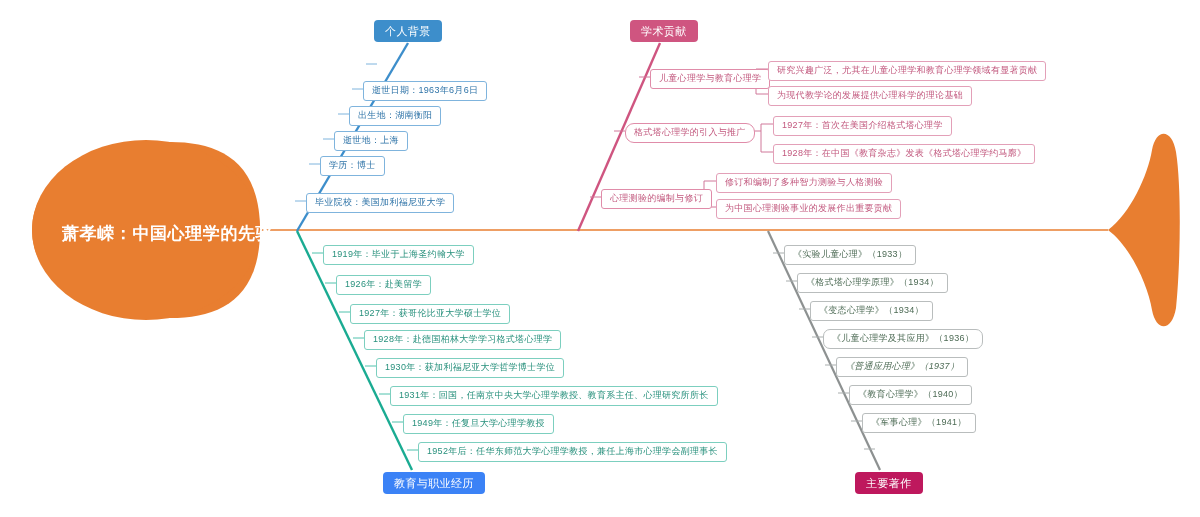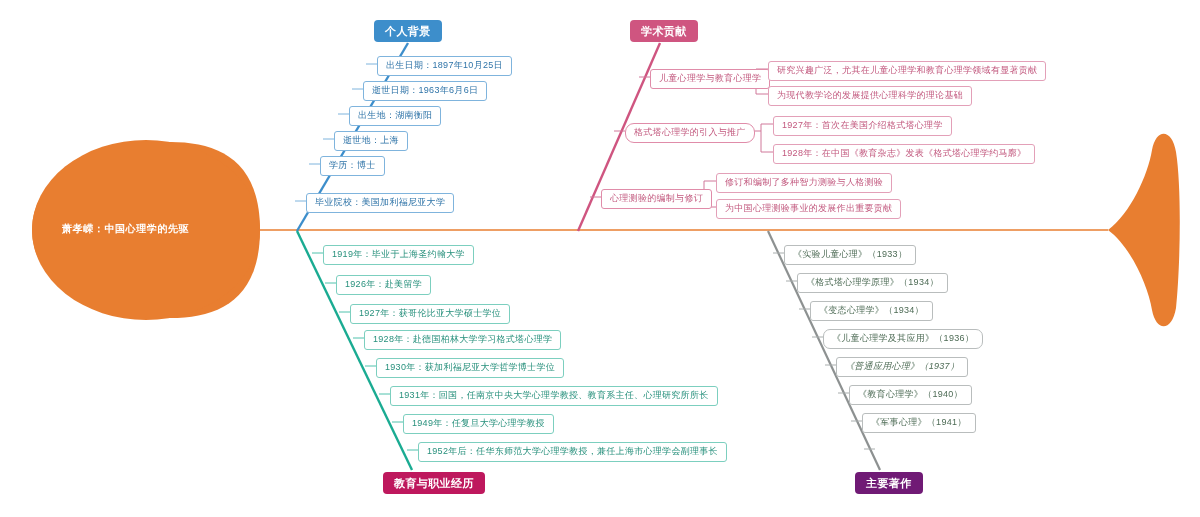--- a/index.html
+++ b/index.html
@@ -18,50 +18,50 @@
     box-sizing:border-box;
     white-space:nowrap;
     border-radius:3px;
     line-height:1.1;
   }
 
   
   .cat{
     color:#ffffff;
     font-size:11px;
-    font-weight:bold;
+    font-weight:normal;
     padding:5px 11px;
     border-radius:4px;
     letter-spacing:.4px;
   }
   .cat-blue{background:#3d8ecb;}
   .cat-pink{background:#cf5580;}
-  .cat-green{background:#be185d;}
-  .cat-grey{background:#701a75;}
+  .cat-green{background:#3b82f6;}
+  .cat-grey{background:#be185d;}
 
   
   .leaf{
     background:#ffffff;
     border:1px solid #cccccc;
     font-size:9px;
     padding:4px 8px;
     color:#444;
     letter-spacing:.3px;
   }
   .leaf-blue{border-color:#7fb4dd;color:#2f74a8;}
   .leaf-pink{border-color:#e3a0b8;color:#c2587e;}
   .leaf-green{border-color:#7ccfbf;color:#27907c;}
   .leaf-grey{border-color:#b9bdbd;color:#4d6b55;}
   .leaf-pink-mid{border-color:#e08ca9;color:#c2587e;}
 
   
   #head-label{
     position:absolute;
     color:#ffffff;
-    font-size:10px;
+    font-size:17px;
     font-weight:bold;
     letter-spacing:.6px;
     white-space:nowrap;
   }
 </style>
 </head>
 <body>
 
 <div id="stage">
 
@@ -132,21 +132,20 @@
   <div id="head-label" style="left:62px;top:222px;">萧孝嵘：中国心理学的先驱</div>
 
   <div class="node cat cat-blue" style="left:374px;top:20px;">个人背景</div>
 
   <div class="node cat cat-pink" style="left:630px;top:20px;">学术贡献</div>
 
   <div class="node cat cat-green" style="left:383px;top:472px;">教育与职业经历</div>
 
   <div class="node cat cat-grey" style="left:855px;top:472px;">主要著作</div>
 
-  <div class="node leaf leaf-blue" style="left:377px;top:56px;">出生日期：1897年10月25日</div>
   <div class="node leaf leaf-blue" style="left:363px;top:81px;">逝世日期：1963年6月6日</div>
   <div class="node leaf leaf-blue" style="left:349px;top:106px;">出生地：湖南衡阳</div>
   <div class="node leaf leaf-blue" style="left:334px;top:131px;">逝世地：上海</div>
   <div class="node leaf leaf-blue" style="left:320px;top:156px;">学历：博士</div>
   <div class="node leaf leaf-blue" style="left:306px;top:193px;">毕业院校：美国加利福尼亚大学</div>
 
   <div class="node leaf leaf-pink-mid" style="left:650px;top:69px;">儿童心理学与教育心理学</div>
   <div class="node leaf leaf-pink-mid" style="left:625px;top:123px;border-radius:9px;">格式塔心理学的引入与推广</div>
   <div class="node leaf leaf-pink-mid" style="left:601px;top:189px;">心理测验的编制与修订</div>
 

